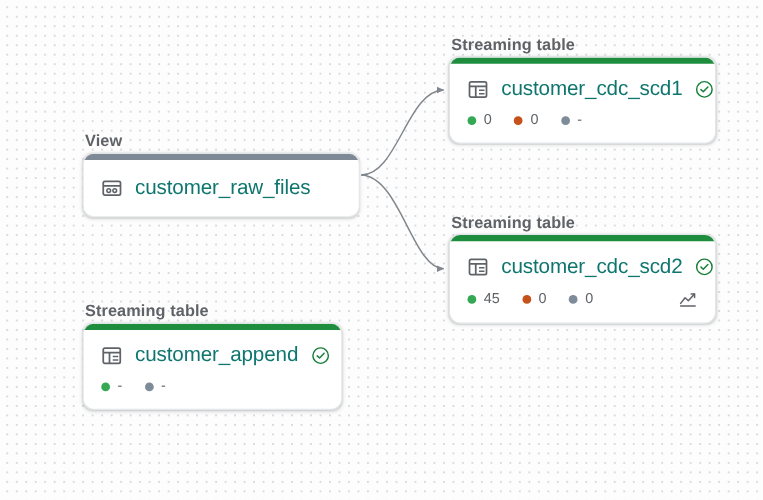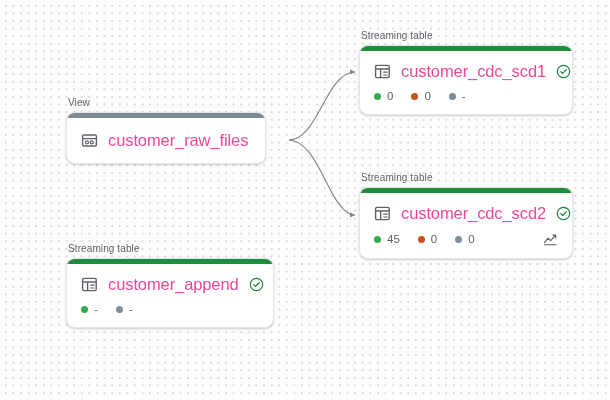--- a/index.html
+++ b/index.html
@@ -26,27 +26,28 @@
     position: absolute;
     left: 0; top: 0;
     width: 610px;
     height: 400px;
     pointer-events: none;
   }
   .node-group {
     position: absolute;
   }
   .node-kind {
-    font-size: 10px;
+    font-size: 13px;
     color: #5f6368;
     letter-spacing: 0.1px;
     margin-bottom: 3px;
     padding-left: 2px;
     line-height: 12px;
     white-space: nowrap;
+    font-weight: bold;
   }
   .node {
     position: relative;
     background: #ffffff;
     border: 1px solid #e4e6e9;
     border-radius: 9px;
     box-shadow: 0 1px 3px rgba(60,64,67,0.18), 0 0.5px 1px rgba(60,64,67,0.10);
     box-sizing: border-box;
     overflow: hidden;
   }
@@ -63,21 +64,21 @@
     gap: 10px;
   }
   .node-icon {
     flex: 0 0 auto;
     width: 17px;
     height: 17px;
     display: block;
   }
   .node-title {
     font-size: 16.5px;
-    color: #ec4899;
+    color: #0f766e;
     letter-spacing: -0.1px;
     white-space: nowrap;
     line-height: 20px;
     flex: 1 1 auto;
   }
   .status-icon {
     flex: 0 0 auto;
     width: 15px;
     height: 15px;
     display: block;
@@ -114,25 +115,25 @@
   .metrics-spacer {
     flex: 1 1 auto;
   }
   .chart-icon {
     width: 15px;
     height: 15px;
     display: block;
     flex: 0 0 auto;
   }
   
-  #node-view-group      { left: 66px;  top: 97px; }
+  #node-view-group      { left: 66px;  top: 107px; }
   #node-scd1-group      { left: 359px; top: 30px;  }
   #node-scd2-group      { left: 359px; top: 172px; }
   #node-append-group    { left: 66px;  top: 243px; }
-  #node-view      { width: 200px; }
+  #node-view      { width: 222px; }
   #node-scd1      { width: 214px; }
   #node-scd2      { width: 214px; }
   #node-append    { width: 208px; }
   #node-view .node-body { padding: 12px 14px 13px 14px; }
 </style>
 </head>
 <body>
 
 <div id="canvas">
 

